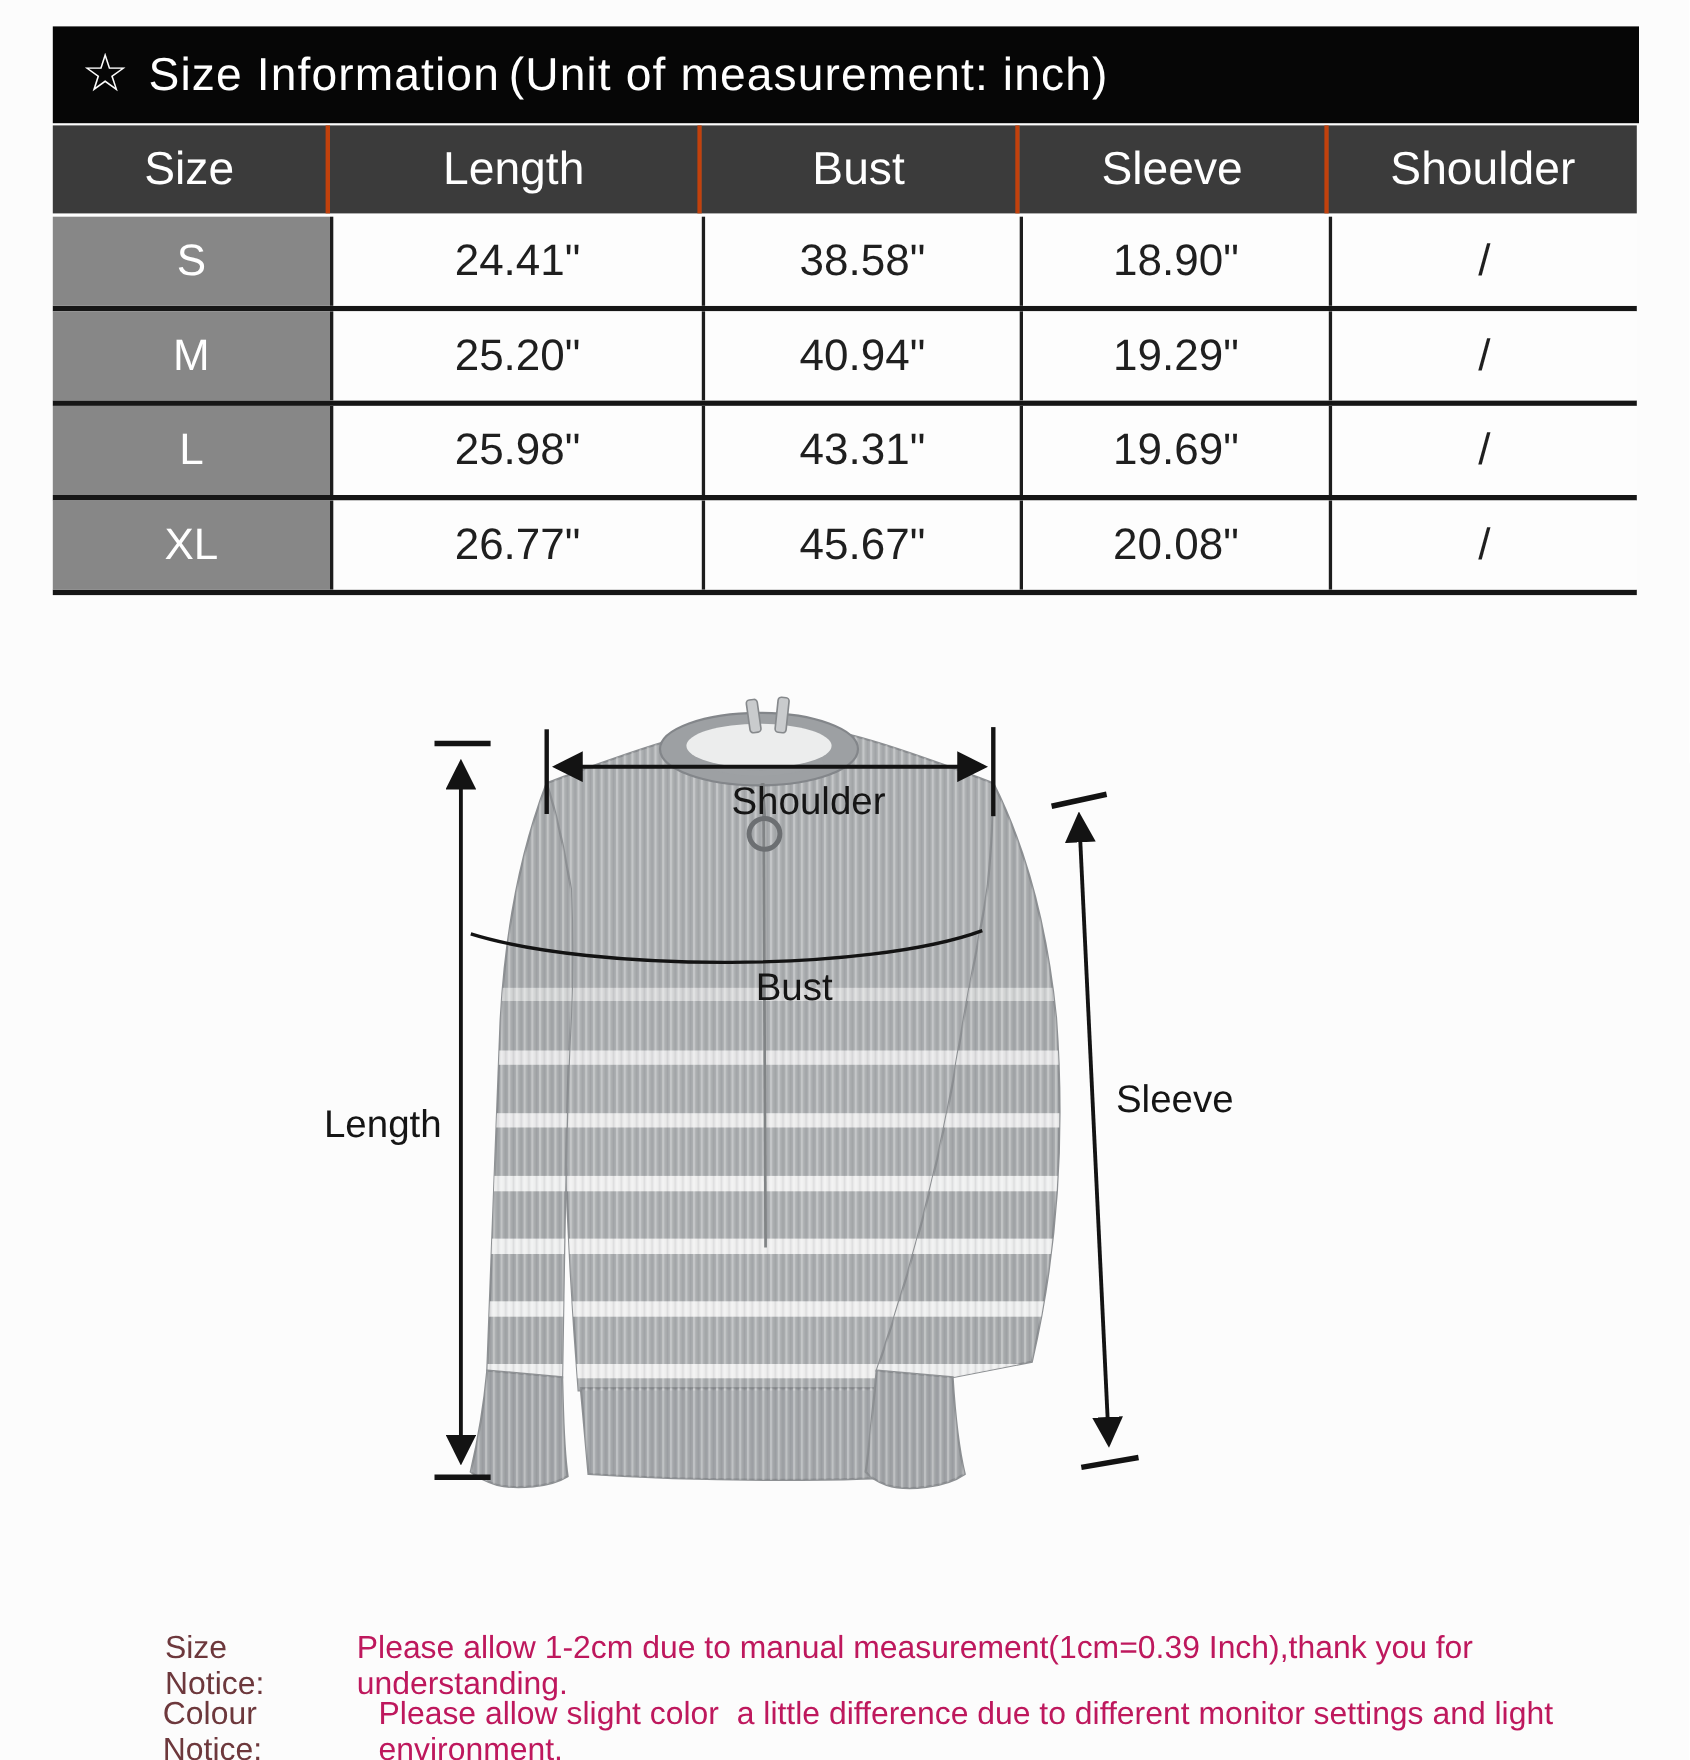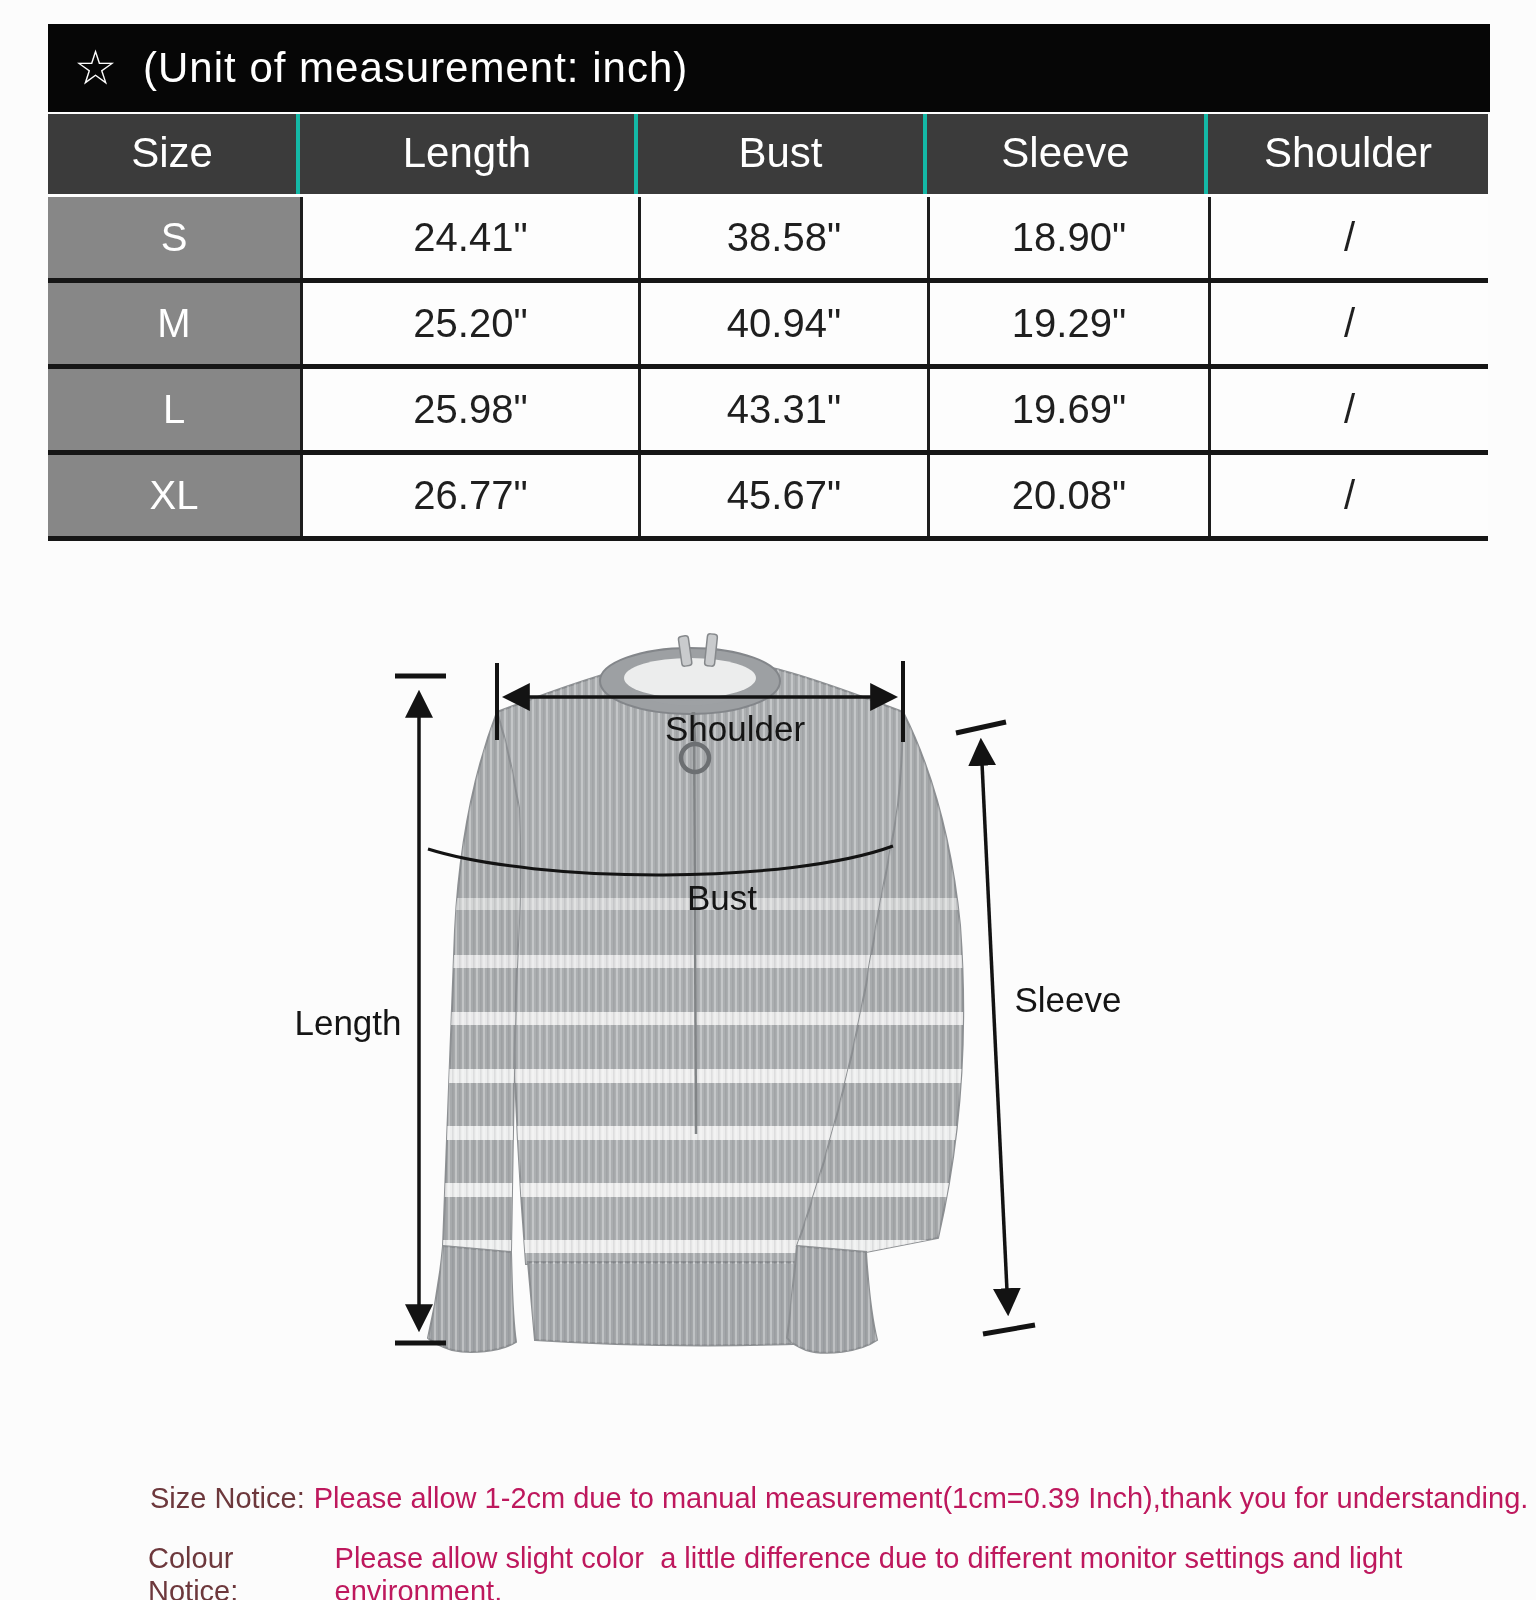--- a/index.html
+++ b/index.html
@@ -48,21 +48,21 @@
     display: grid;
     grid-template-columns: 252px 338px 289px 281px 280px;
   }
   .th {
     height: 80px;
     line-height: 78px;
     background: var(--table-header-bg, #3b3b3b);
     color: #ffffff;
     text-align: center;
     font-size: 42px;
-    border-right: 4px solid #14b8a6;
+    border-right: 4px solid #c2410c;
   }
   .th:last-child { border-right: none; }
   .t-body {
     border-top: 3px solid #ffffff;
     border-bottom: 5px solid var(--row-border, #161616);
   }
   .tr {
     display: grid;
     grid-template-columns: 252px 338px 289px 281px 280px;
     border-top: 5px solid var(--row-border, #161616);
@@ -106,31 +106,32 @@
     position: absolute;
     display: flex;
     align-items: baseline;
     font-size: 29px;
     white-space: pre-wrap;
   }
   .notice-row1 { left: 150px; top: 1482px; }
   .notice-row2 { left: 148px; top: 1542px; }
   .notice-label {
     color: var(--notice-label, #6d383c);
-    margin-right: 9px;
+    margin-right: 20px;
   }
   .notice-text { color: #be185d; }
 </style>
 </head>
 <body>
 
 <div class="page">
 
   <header class="title-bar">
     <span class="star">☆</span>
+    <span class="title-main">Size Information</span>
     <span class="title-unit">(Unit of measurement: inch)</span>
   </header>
 
   <div class="size-table">
     <div class="t-head" id="thead">
         <div class="th">Size</div>
         <div class="th">Length</div>
         <div class="th">Bust</div>
         <div class="th">Sleeve</div>
         <div class="th">Shoulder</div>

